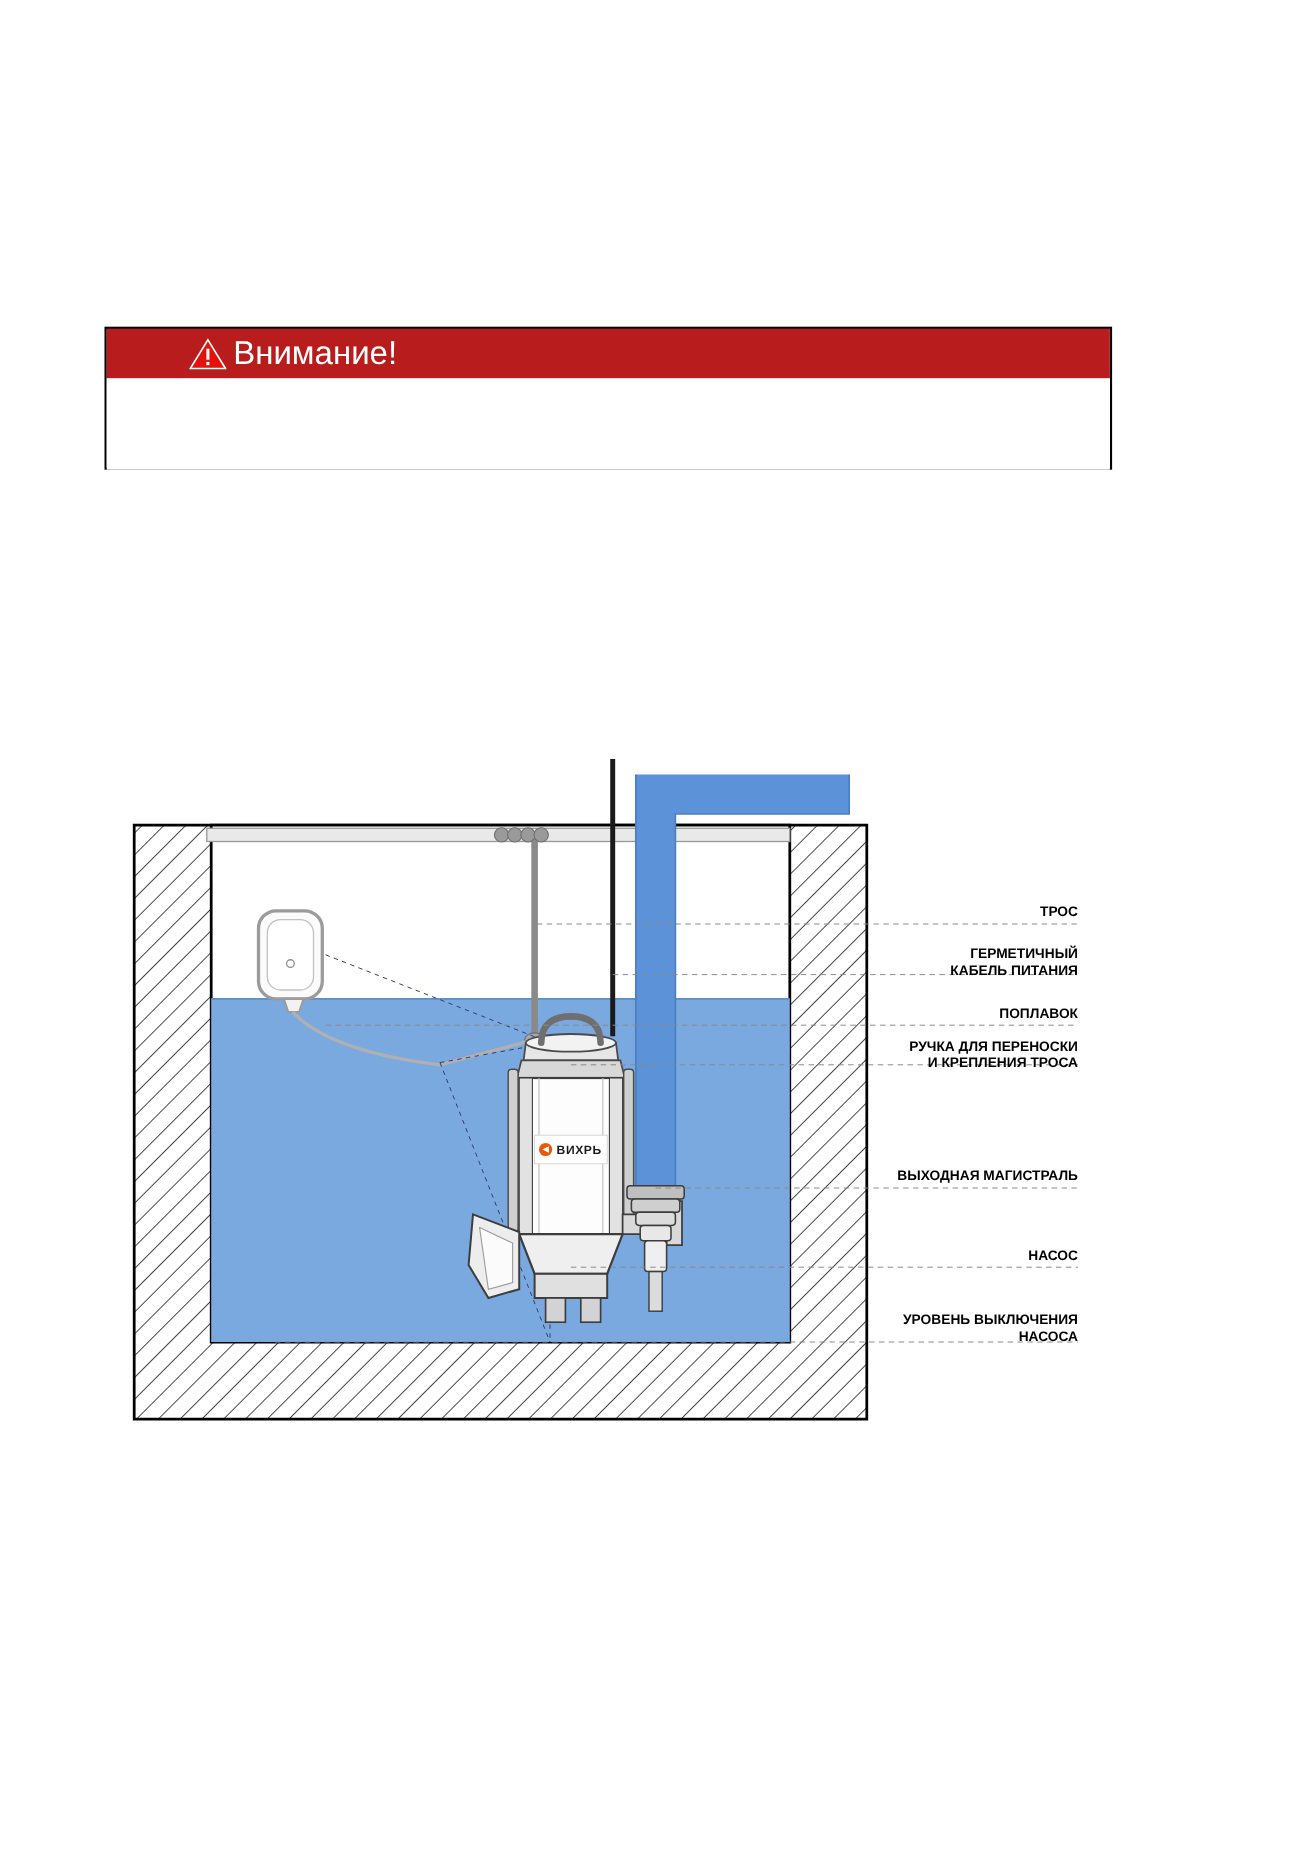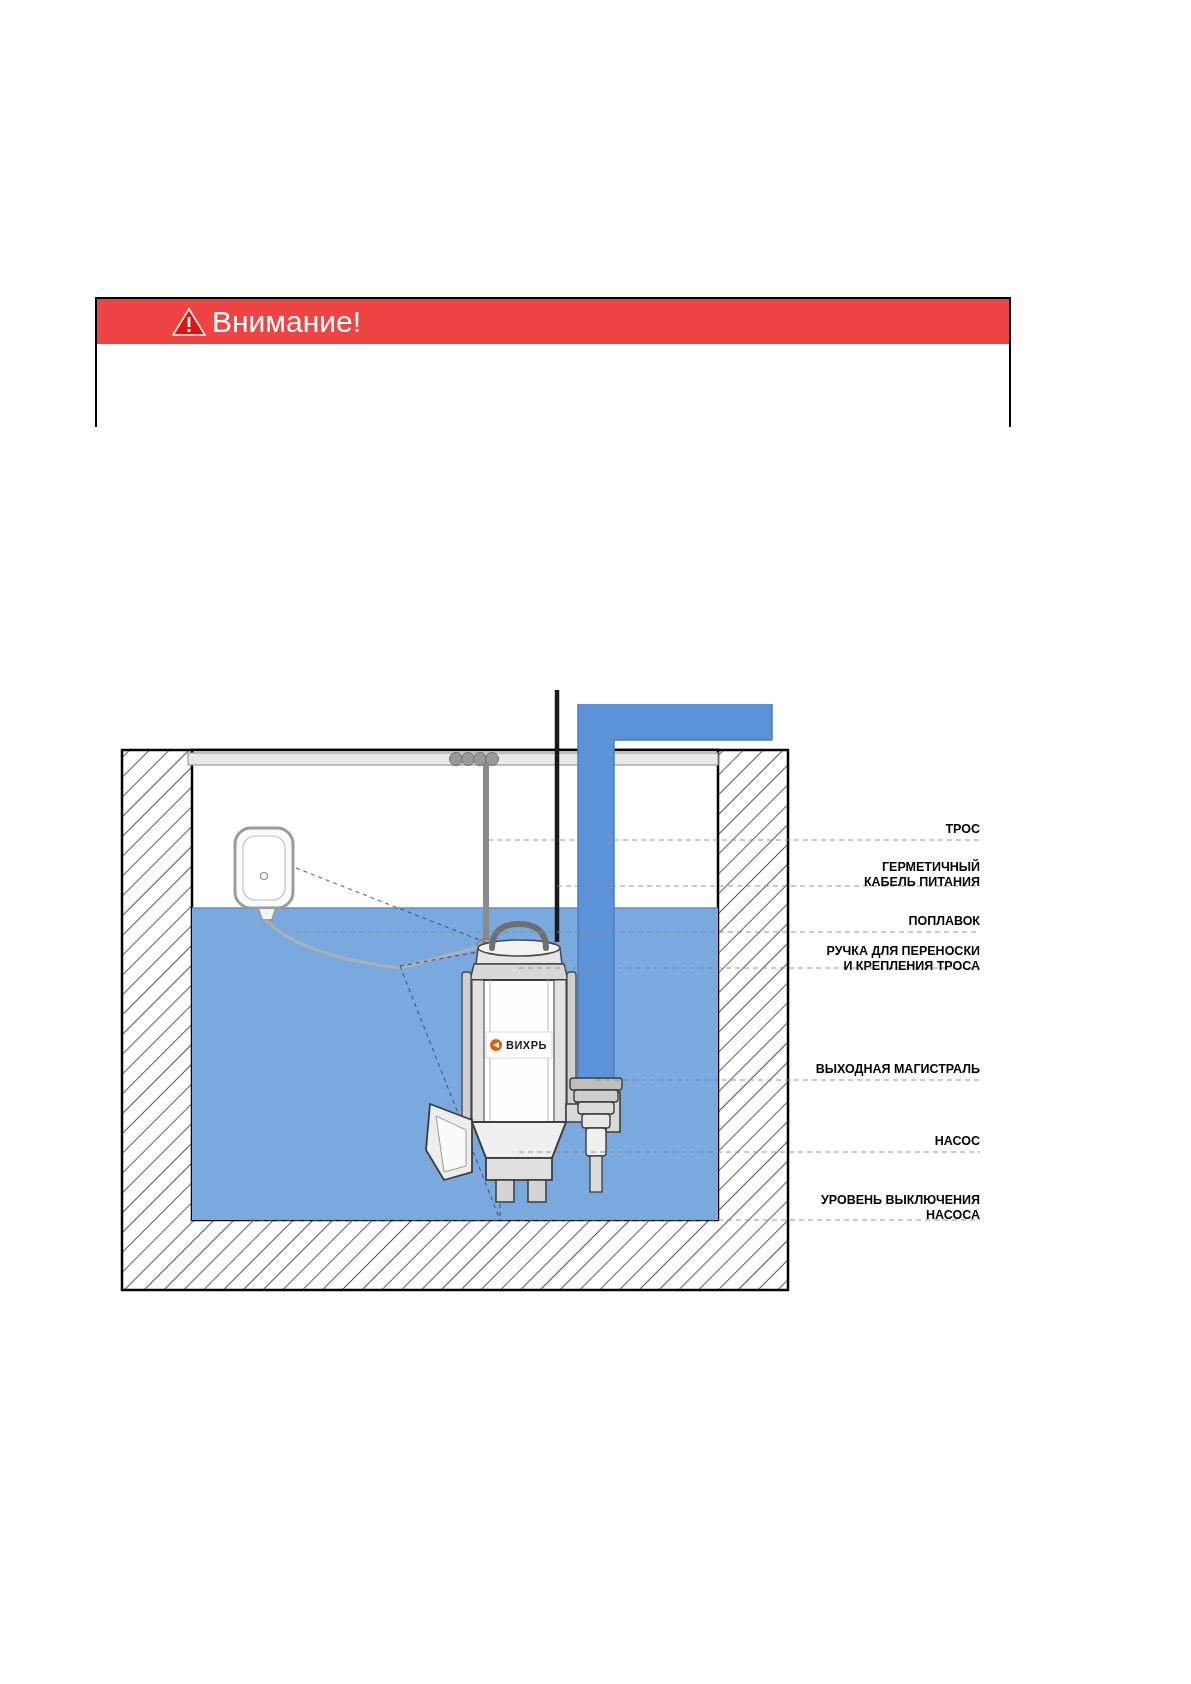--- a/index.html
+++ b/index.html
@@ -26,21 +26,21 @@
     border: 2px solid #000;
     box-sizing: border-box;
     background: #ffffff;
   }
   #warning-header {
     position: absolute;
     left: 0;
     top: 0;
     width: 100%;
     height: 45px;
-    background: #ef4444;
+    background: #b91c1c;
     display: flex;
     align-items: center;
   }
   #warning-title-wrap {
     display: flex;
     align-items: center;
     margin-left: 75px;
   }
   #warning-icon {
     width: 34px;

